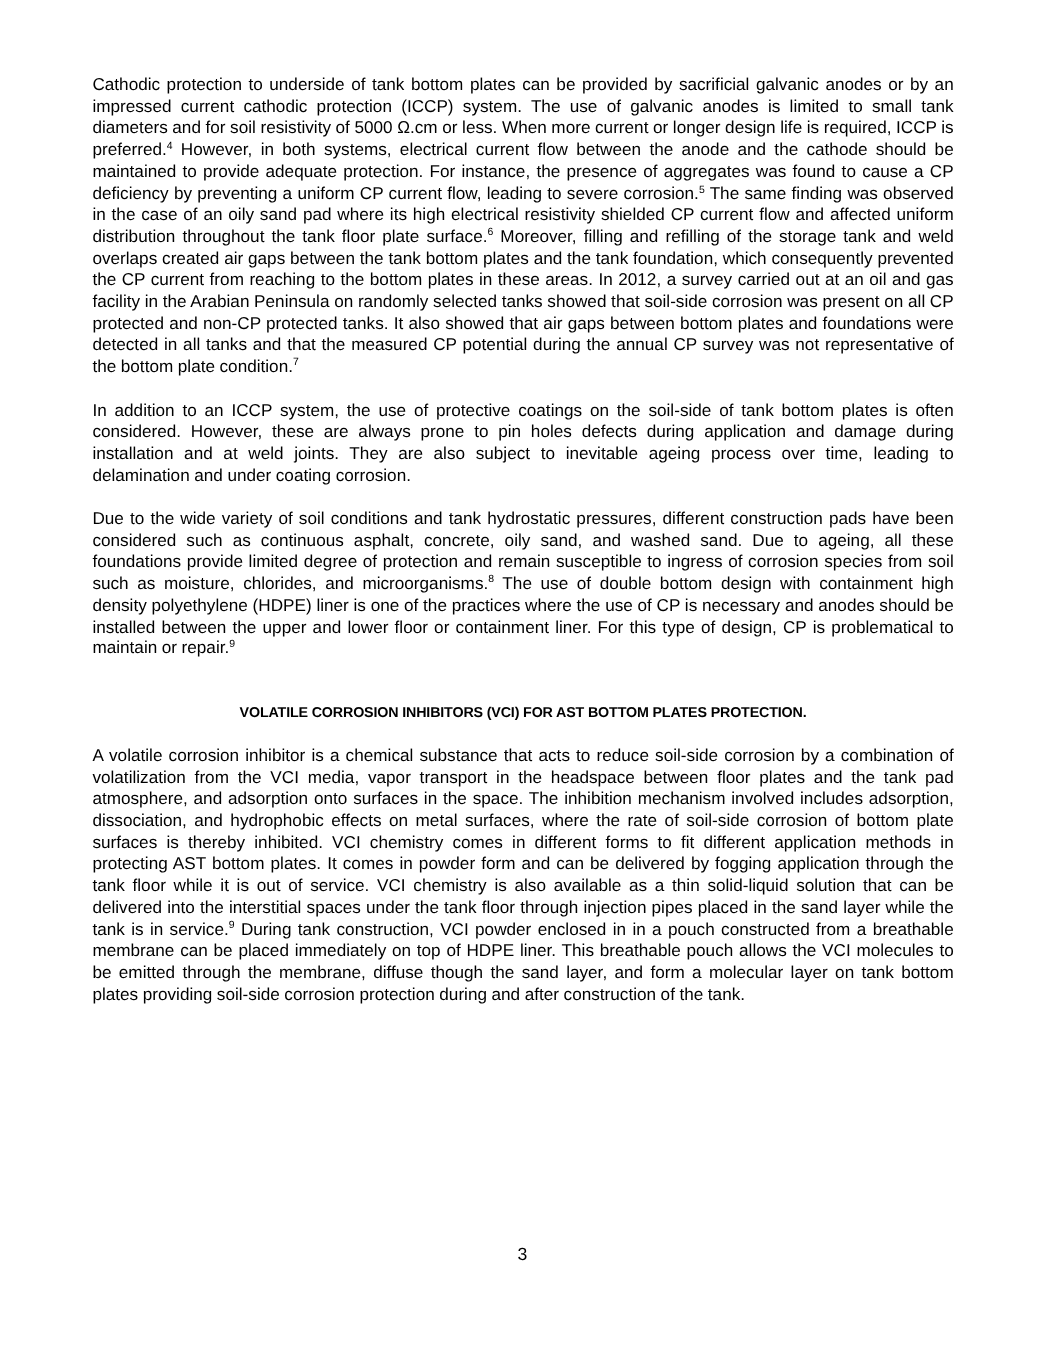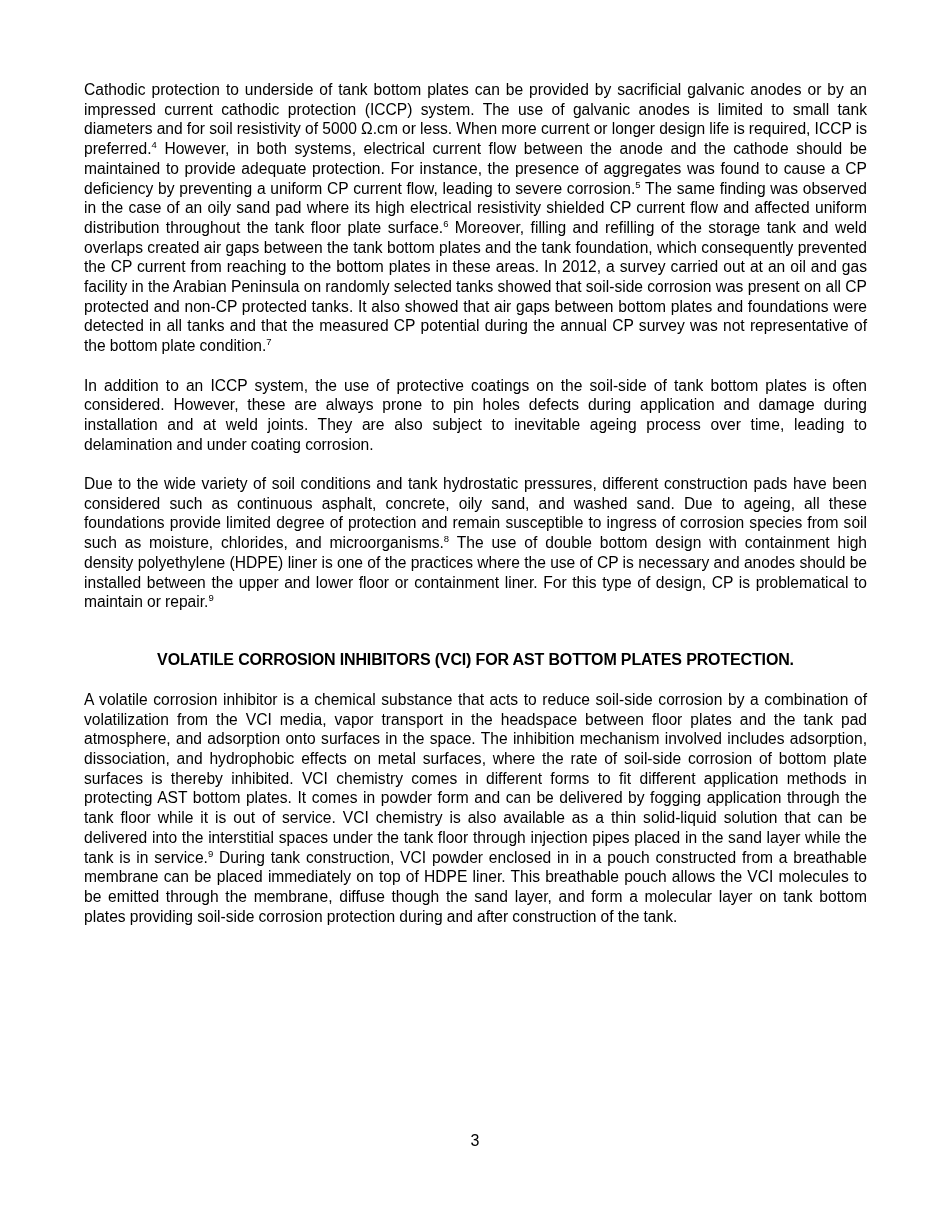--- a/index.html
+++ b/index.html
@@ -11,39 +11,39 @@
       width: 950px;
       height: 1230px;
       position: relative;
       overflow: hidden;
       font-family: "Liberation Sans", sans-serif;
       color: #000000;
     }
     .page {
       position: absolute;
       left: 84px;
-      top: 80px;
+      top: 68px;
       width: 783px;
     }
     .para {
       font-size: 15.6px;
       line-height: 19.7px;
       text-align: justify;
       margin: 0 0 19.7px 0;
       word-spacing: -0.2px;
     }
     .para sup {
       font-size: 9.5px;
       line-height: 0;
       vertical-align: 0;
       position: relative;
       top: -6px;
     }
     .heading {
-      font-size: 16px;
+      font-size: 13px;
       font-weight: bold;
       text-align: center;
       margin: 38px 0 20px 0;
       line-height: 20px;
       letter-spacing: -0.15px;
     }
     .page-number {
       position: absolute;
       left: 0;
       width: 950px;

